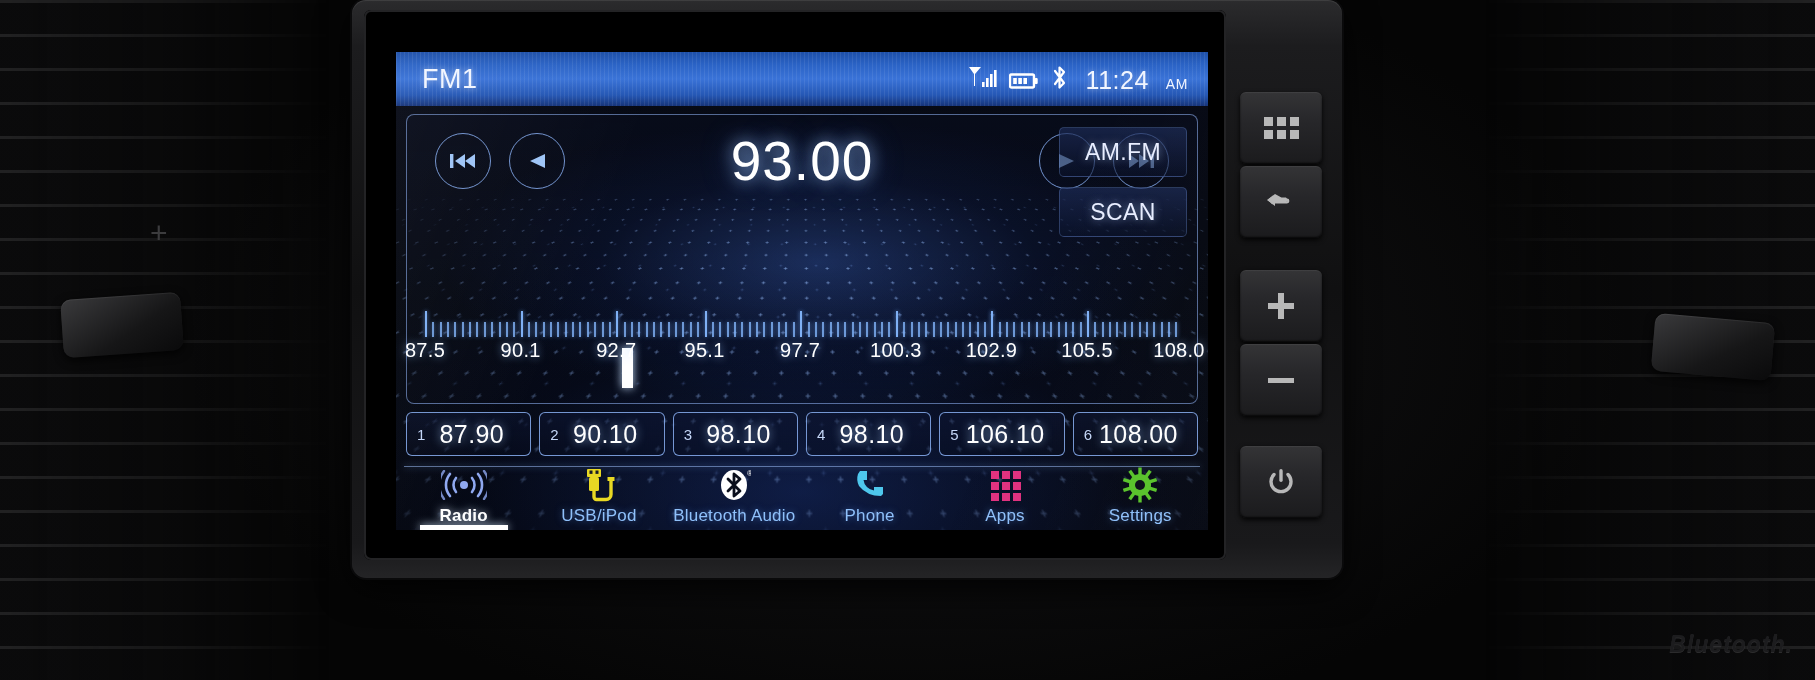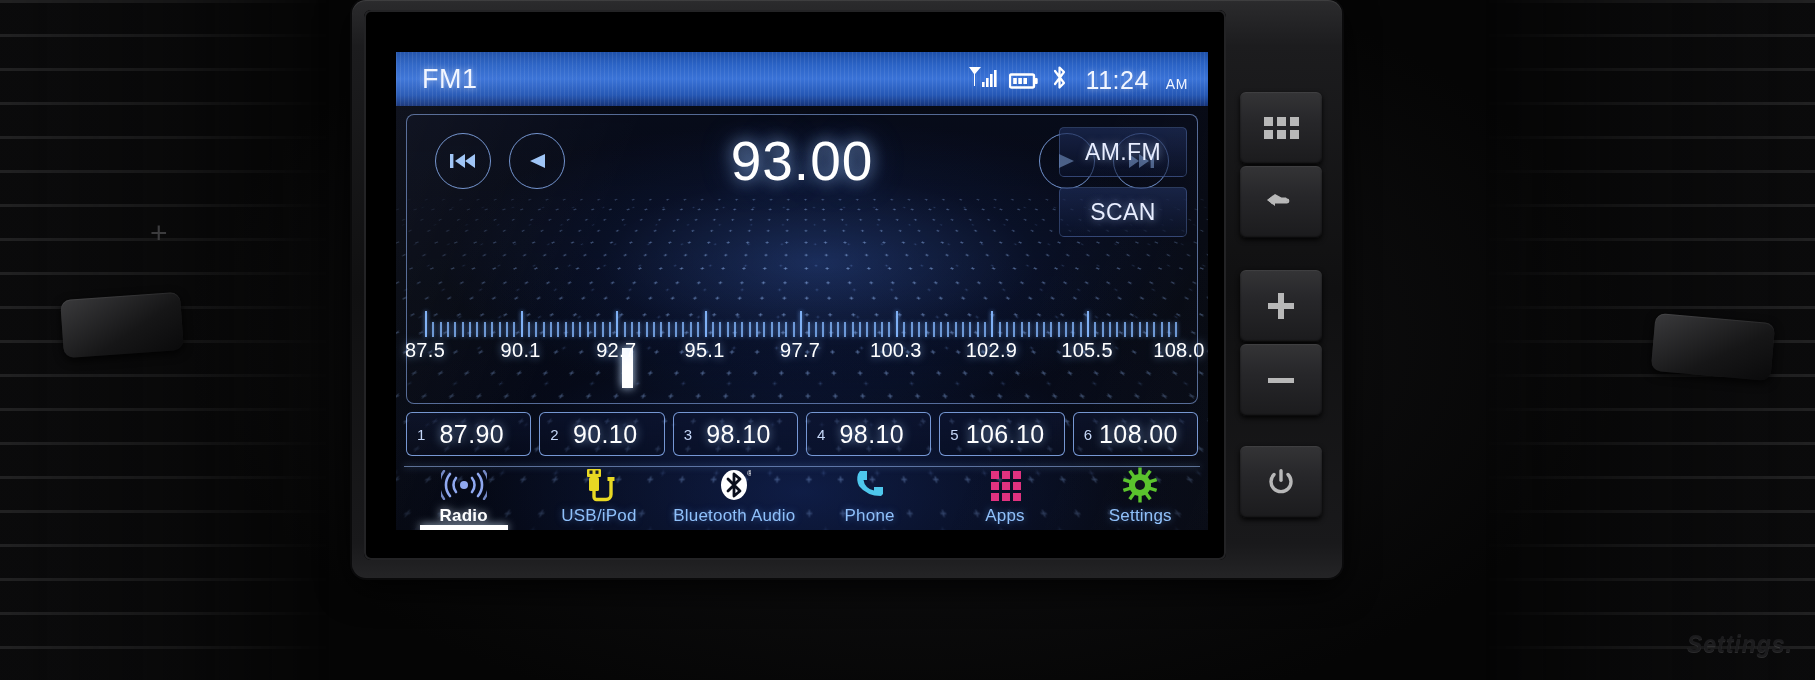--- a/index.html
+++ b/index.html
@@ -662,14 +662,14 @@
 
       <div class="hw-btn" id="hw-power">
         <svg width="32" height="32" viewBox="0 0 32 32">
           <path d="M9 8.5 A10 10 0 1 0 23 8.5" fill="none" stroke="#b8b8b8" stroke-width="3.4" stroke-linecap="round"></path>
           <rect x="14.3" y="3" width="3.4" height="13" rx="1.7" fill="#b8b8b8"></rect>
         </svg>
       </div>
     </div>
   </div>
 
-  <div id="watermark">Settings.</div>
+  <div id="watermark">Bluetooth.</div>
 </div>
 
 </body></html>

